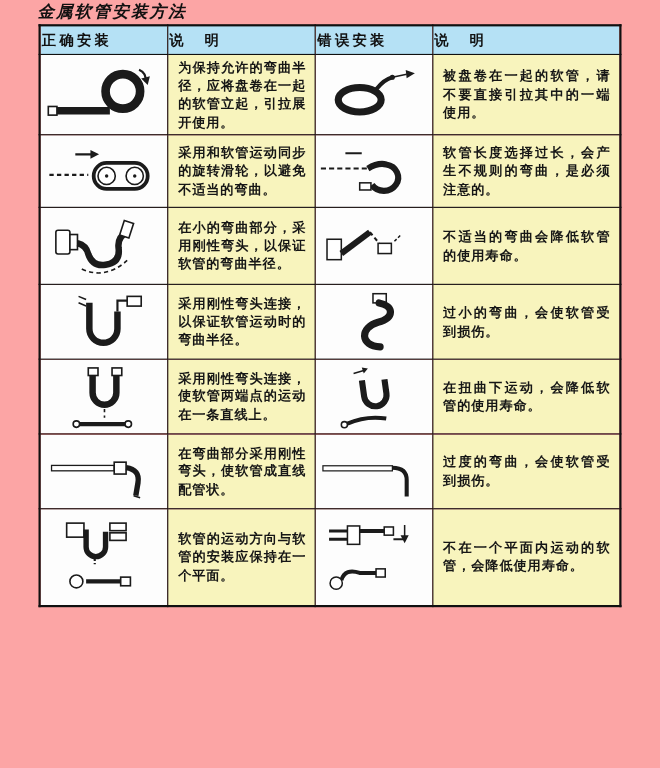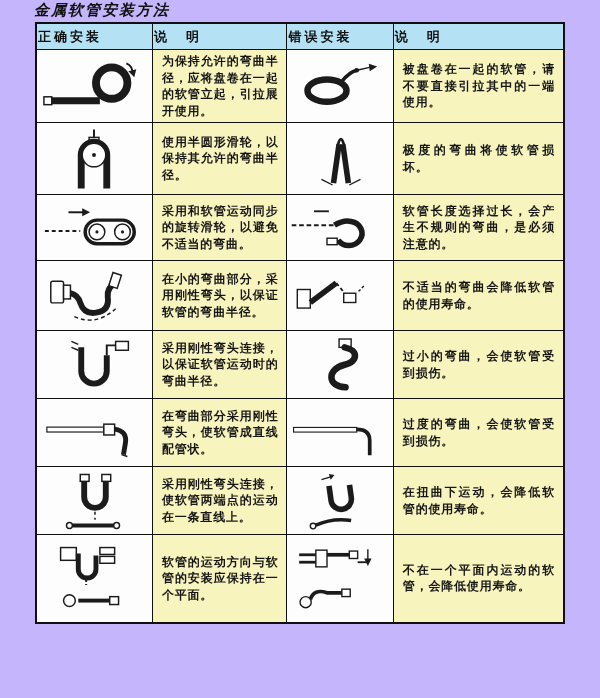--- a/index.html
+++ b/index.html
@@ -1,17 +1,17 @@
 <!DOCTYPE html>
 <html><head>
 <meta charset="utf-8">
 <style>
   html,body{margin:0;padding:0;background:#fff;}
   body{font-family:"DejaVu Sans","Liberation Sans",sans-serif;color:#141414;}
-  .page{position:relative;width:600px;height:698px;background:#c4b5fd;overflow:hidden;}
+  .page{position:relative;width:600px;height:698px;background:#fca5a5;overflow:hidden;}
   .doc-title{position:absolute;left:34px;top:1px;font-size:15px;font-weight:bold;
              letter-spacing:2px;font-style:italic;color:#111;}
   table.hose{position:absolute;left:35px;top:22px;width:530px;border-collapse:collapse;
              table-layout:fixed;border:2px solid #101010;}
   table.hose td,table.hose th{border:1px solid #101010;vertical-align:middle;overflow:hidden;}
   th.hdr{background:#b5e1f5;font-size:13px;font-weight:bold;letter-spacing:3px;
          text-align:left;height:23px;color:#111;}
   td.img-cell{background:#fdfdfd;text-align:center;padding:0;}
   td.desc-cell{background:#f8f4bd;padding:3px 8px 3px 9px;font-size:12px;font-weight:bold;
                line-height:1.38;letter-spacing:0.8px;text-align:justify;color:#161616;}
@@ -56,42 +56,20 @@
           <ellipse cx="42" cy="38" rx="21" ry="12" stroke-width="7"></ellipse>
           <path d="M58 28 Q66 18 74 16" stroke-width="4"></path>
           <line x1="74" y1="16" x2="88" y2="13" stroke-width="1.5"></line>
           <polygon points="96,12 87,9 88,17" fill="#1b1b1b" stroke-width="0"></polygon>
           <circle cx="74" cy="16" r="2.5" fill="#1b1b1b" stroke-width="0"></circle>
         </svg>
       </td>
       <td class="desc-cell">被盘卷在一起的软管，请不要直接引拉其中的一端使用。</td>
     </tr>
 
-    <tr style="height:72px;">
-      <td class="img-cell">
-        <svg class="ill" width="110" height="64" viewBox="0 0 112 64" fill="none">
-          <line x1="56" y1="2" x2="56" y2="12" stroke-width="2"></line>
-          <rect x="51" y="10" width="10" height="6" fill="#fff" stroke-width="1.5"></rect>
-          <path d="M43 62 V28 A13 13 0 0 1 69 28 V62" stroke-width="7"></path>
-          <circle cx="56" cy="28" r="12" fill="#fff" stroke-width="1.5"></circle>
-          <circle cx="56" cy="28" r="2" fill="#1b1b1b" stroke-width="0"></circle>
-        </svg>
-      </td>
-      <td class="desc-cell">使用半圆形滑轮，以保持其允许的弯曲半径。</td>
-      <td class="img-cell">
-        <svg class="ill" width="104" height="64" viewBox="0 0 112 64" fill="none">
-          <line x1="36" y1="54" x2="48" y2="60" stroke-width="1.5"></line>
-          <line x1="78" y1="54" x2="66" y2="60" stroke-width="1.5"></line>
-          <path d="M49 58 L55 16" stroke-width="6"></path>
-          <path d="M65 58 L59 16" stroke-width="6"></path>
-          <path d="M54 16 Q57 5 60 16" stroke-width="3"></path>
-        </svg>
-      </td>
-      <td class="desc-cell">极度的弯曲将使软管损坏。</td>
-    </tr>
 
     <tr style="height:66px;">
       <td class="img-cell">
         <svg class="ill" width="110" height="58" viewBox="0 0 112 58" fill="none">
           <line x1="6" y1="32" x2="42" y2="32" stroke-width="2" stroke-dasharray="4 3"></line>
           <line x1="30" y1="13" x2="46" y2="13" stroke-width="2"></line>
           <polygon points="52,13 44,9 44,17" fill="#1b1b1b" stroke-width="0"></polygon>
           <path d="M47 33 A12 12 0 0 1 59 21 H85 A12 12 0 0 1 85 45 H59 A12 12 0 0 1 47 33 Z" stroke-width="3.5"></path>
           <circle cx="59" cy="33" r="8" fill="#fff" stroke-width="1.5"></circle>
           <circle cx="85" cy="33" r="8" fill="#fff" stroke-width="1.5"></circle>
@@ -149,39 +127,20 @@
           <rect x="55" y="2" width="13" height="9" fill="#fff" stroke-width="1.5"></rect>
           <path d="M61 11 C76 14 76 26 60 30 C42 35 42 53 62 54" stroke-width="7" stroke-linecap="round"></path>
         </svg>
       </td>
       <td class="desc-cell">过小的弯曲，会使软管受到损伤。</td>
     </tr>
 
     <tr style="height:68px;">
       <td class="img-cell">
         <svg class="ill" width="110" height="60" viewBox="0 0 112 60" fill="none">
-          <rect x="8" y="24" width="58" height="5" fill="#fff" stroke-width="1.2"></rect>
-          <rect x="66" y="21" width="11" height="11" fill="#fff" stroke-width="1.5"></rect>
-          <path d="M77 26 Q90 28 88 40 L86 52" stroke-width="5"></path>
-          <path d="M84 52 l6 2" stroke-width="1.5"></path>
-        </svg>
-      </td>
-      <td class="desc-cell">在弯曲部分采用刚性弯头，使软管成直线配管状。</td>
-      <td class="img-cell">
-        <svg class="ill" width="104" height="60" viewBox="0 0 112 60" fill="none">
-          <rect x="6" y="24" width="68" height="5" fill="#fff" stroke-width="1.2"></rect>
-          <path d="M74 26 Q88 26 88 38 V54" stroke-width="4"></path>
-        </svg>
-      </td>
-      <td class="desc-cell">过度的弯曲，会使软管受到损伤。</td>
-    </tr>
-
-    <tr style="height:68px;">
-      <td class="img-cell">
-        <svg class="ill" width="110" height="60" viewBox="0 0 112 60" fill="none">
           <rect x="42" y="3" width="9" height="7" fill="#fff" stroke-width="1.5"></rect>
           <rect x="64" y="3" width="9" height="7" fill="#fff" stroke-width="1.5"></rect>
           <path d="M46 10 V26 A11 11 0 0 0 68 26 V10" stroke-width="6"></path>
           <line x1="57" y1="41" x2="57" y2="49" stroke-width="1.5" stroke-dasharray="3 3"></line>
           <line x1="34" y1="55" x2="76" y2="55" stroke-width="4"></line>
           <circle cx="31" cy="55" r="3" fill="#fff" stroke-width="1.5"></circle>
           <circle cx="79" cy="55" r="3" fill="#fff" stroke-width="1.5"></circle>
         </svg>
       </td>
       <td class="desc-cell">采用刚性弯头连接，使软管两端点的运动在一条直线上。</td>
@@ -190,20 +149,39 @@
           <path d="M36 7 l10 -3" stroke-width="1.5"></path>
           <polygon points="50,2 44,1 46,7" fill="#1b1b1b" stroke-width="0"></polygon>
           <g transform="rotate(-8 57 26)">
             <path d="M46 12 V28 A11 11 0 0 0 68 28 V14" stroke-width="6"></path>
           </g>
           <path d="M30 56 Q48 48 68 51" stroke-width="4"></path>
           <circle cx="27" cy="57" r="3" fill="#fff" stroke-width="1.5"></circle>
         </svg>
       </td>
       <td class="desc-cell">在扭曲下运动，会降低软管的使用寿命。</td>
+    </tr>
+
+    <tr style="height:68px;">
+      <td class="img-cell">
+        <svg class="ill" width="110" height="60" viewBox="0 0 112 60" fill="none">
+          <rect x="8" y="24" width="58" height="5" fill="#fff" stroke-width="1.2"></rect>
+          <rect x="66" y="21" width="11" height="11" fill="#fff" stroke-width="1.5"></rect>
+          <path d="M77 26 Q90 28 88 40 L86 52" stroke-width="5"></path>
+          <path d="M84 52 l6 2" stroke-width="1.5"></path>
+        </svg>
+      </td>
+      <td class="desc-cell">在弯曲部分采用刚性弯头，使软管成直线配管状。</td>
+      <td class="img-cell">
+        <svg class="ill" width="104" height="60" viewBox="0 0 112 60" fill="none">
+          <rect x="6" y="24" width="68" height="5" fill="#fff" stroke-width="1.2"></rect>
+          <path d="M74 26 Q88 26 88 38 V54" stroke-width="4"></path>
+        </svg>
+      </td>
+      <td class="desc-cell">过度的弯曲，会使软管受到损伤。</td>
     </tr>
 
 
     <tr style="height:88px;">
       <td class="img-cell">
         <svg class="ill" width="110" height="78" viewBox="0 0 112 78" fill="none">
           <rect x="22" y="8" width="16" height="13" fill="#fff" stroke-width="1.5"></rect>
           <rect x="62" y="8" width="15" height="7" fill="#fff" stroke-width="1.5"></rect>
           <rect x="62" y="17" width="15" height="7" fill="#fff" stroke-width="1.5"></rect>
           <path d="M40 14 V30 A9 9 0 0 0 58 30 V16" stroke-width="5"></path>

